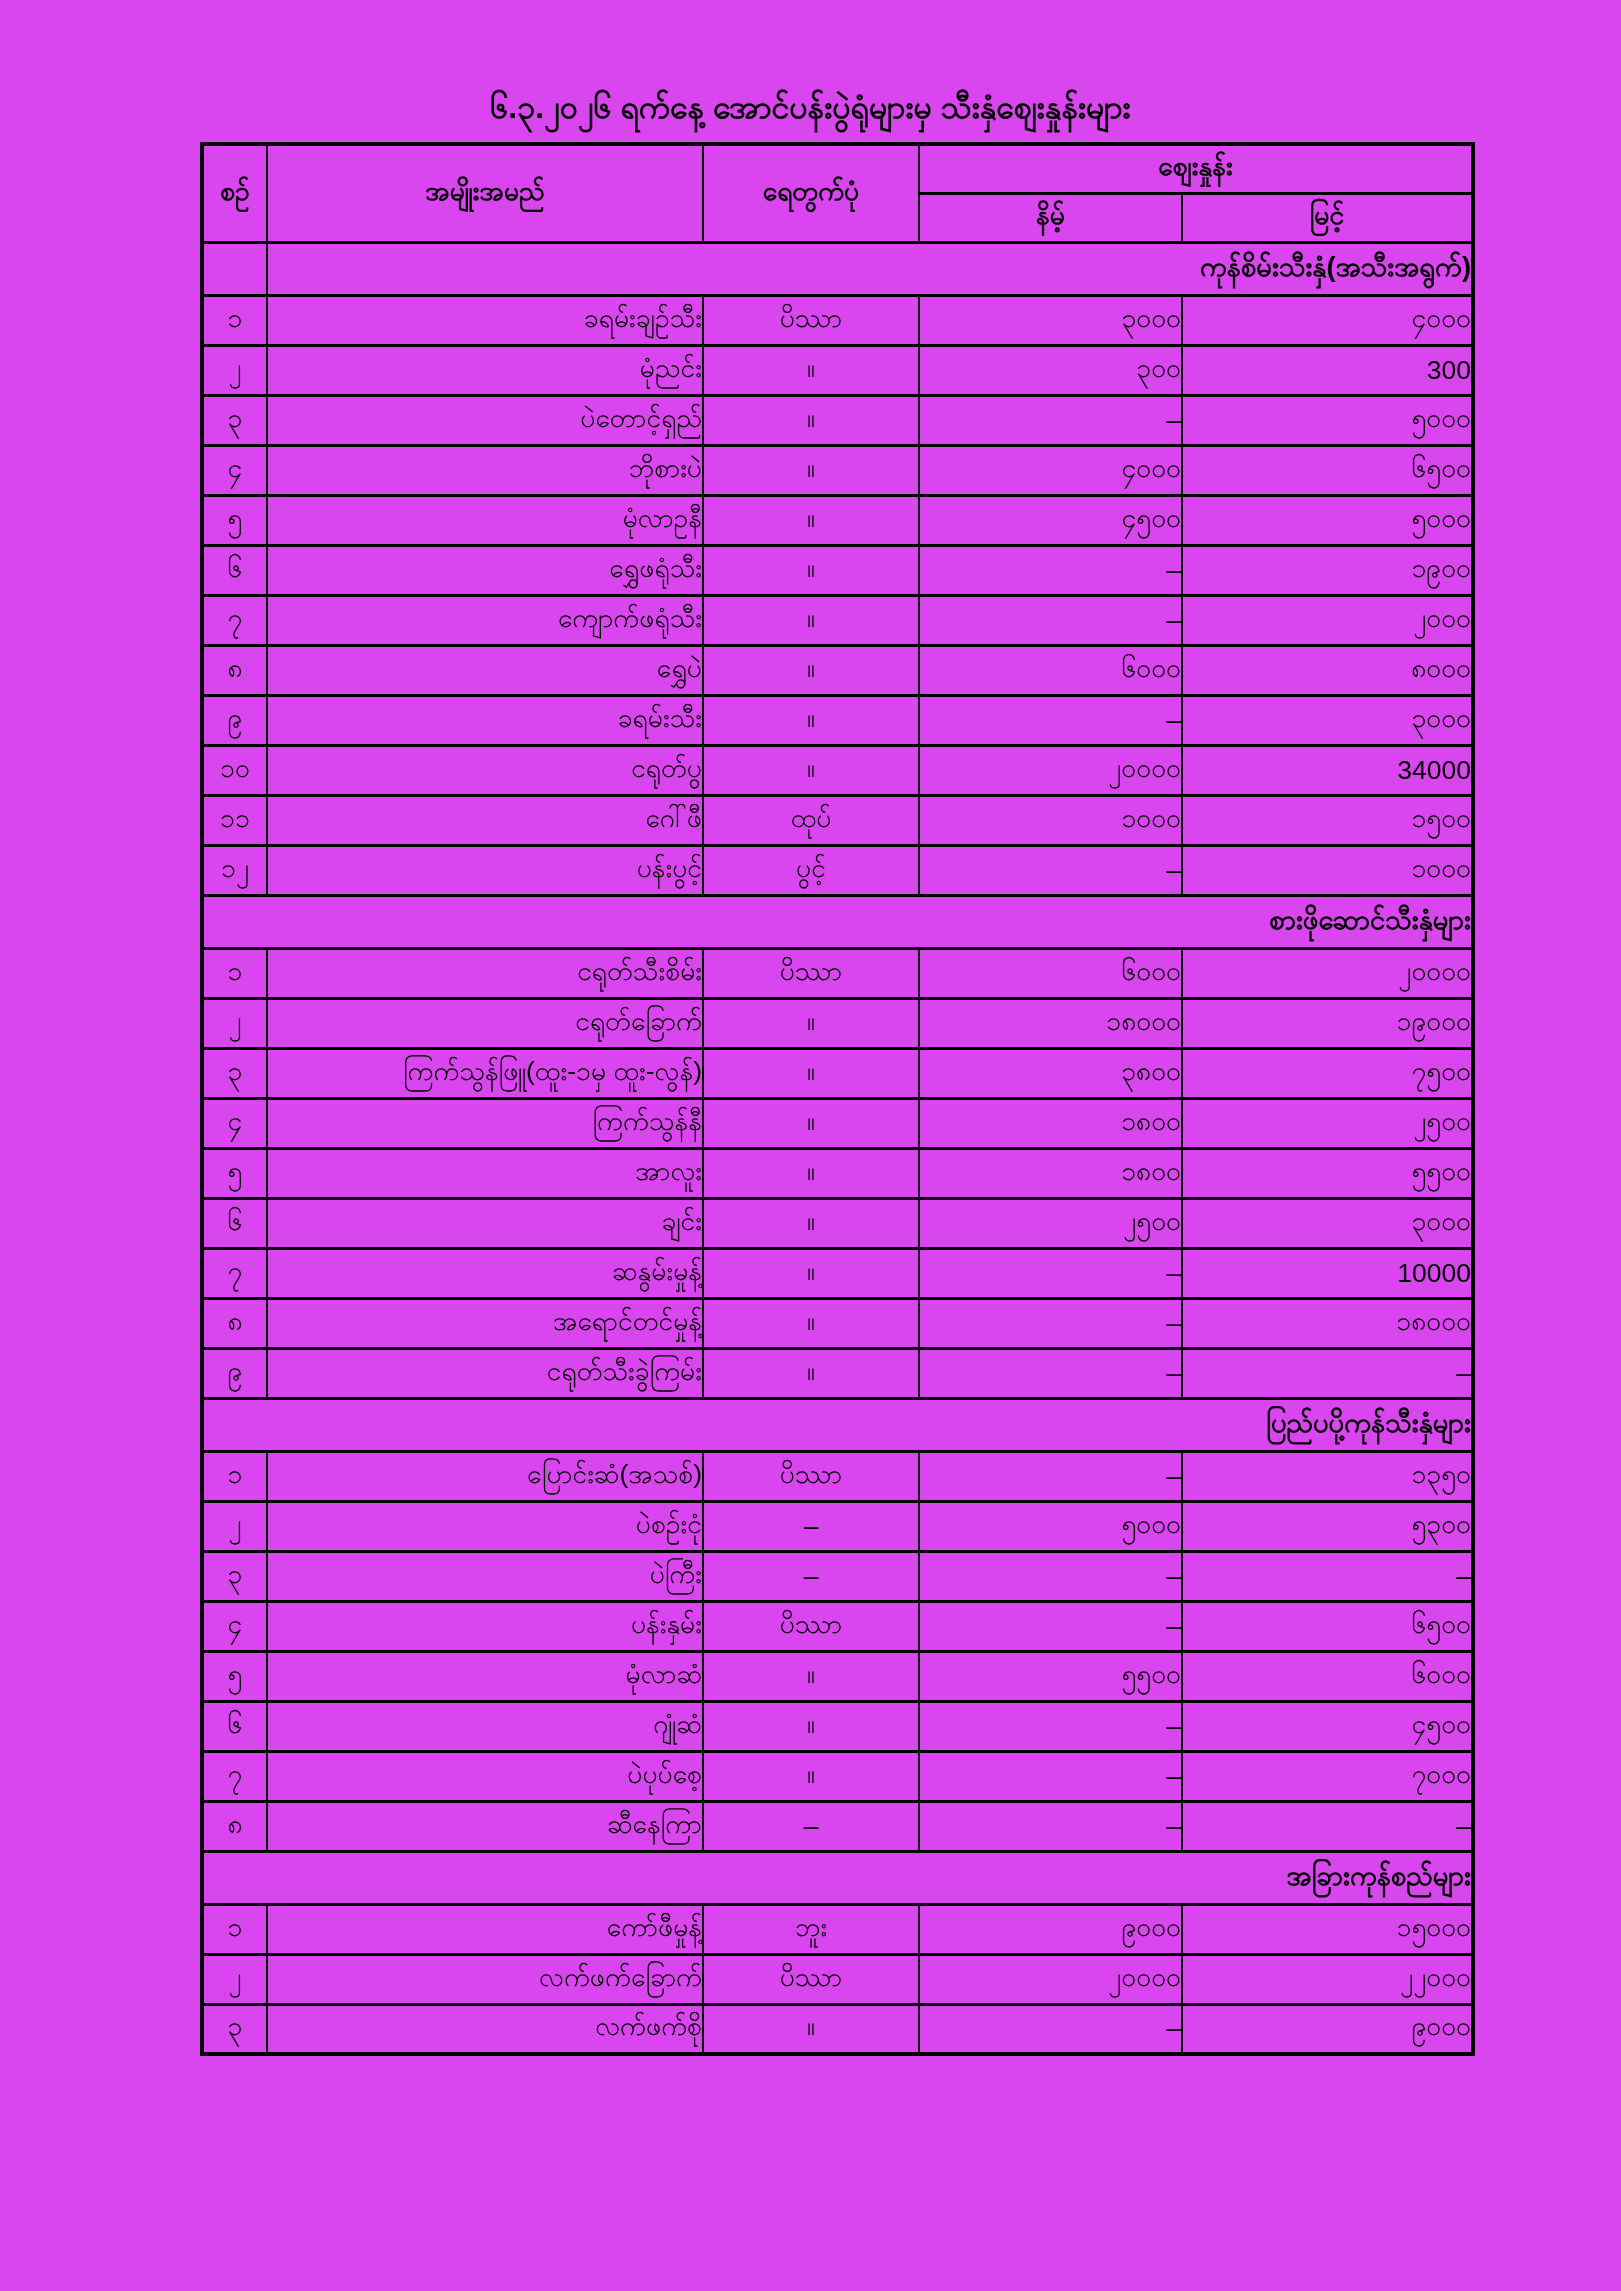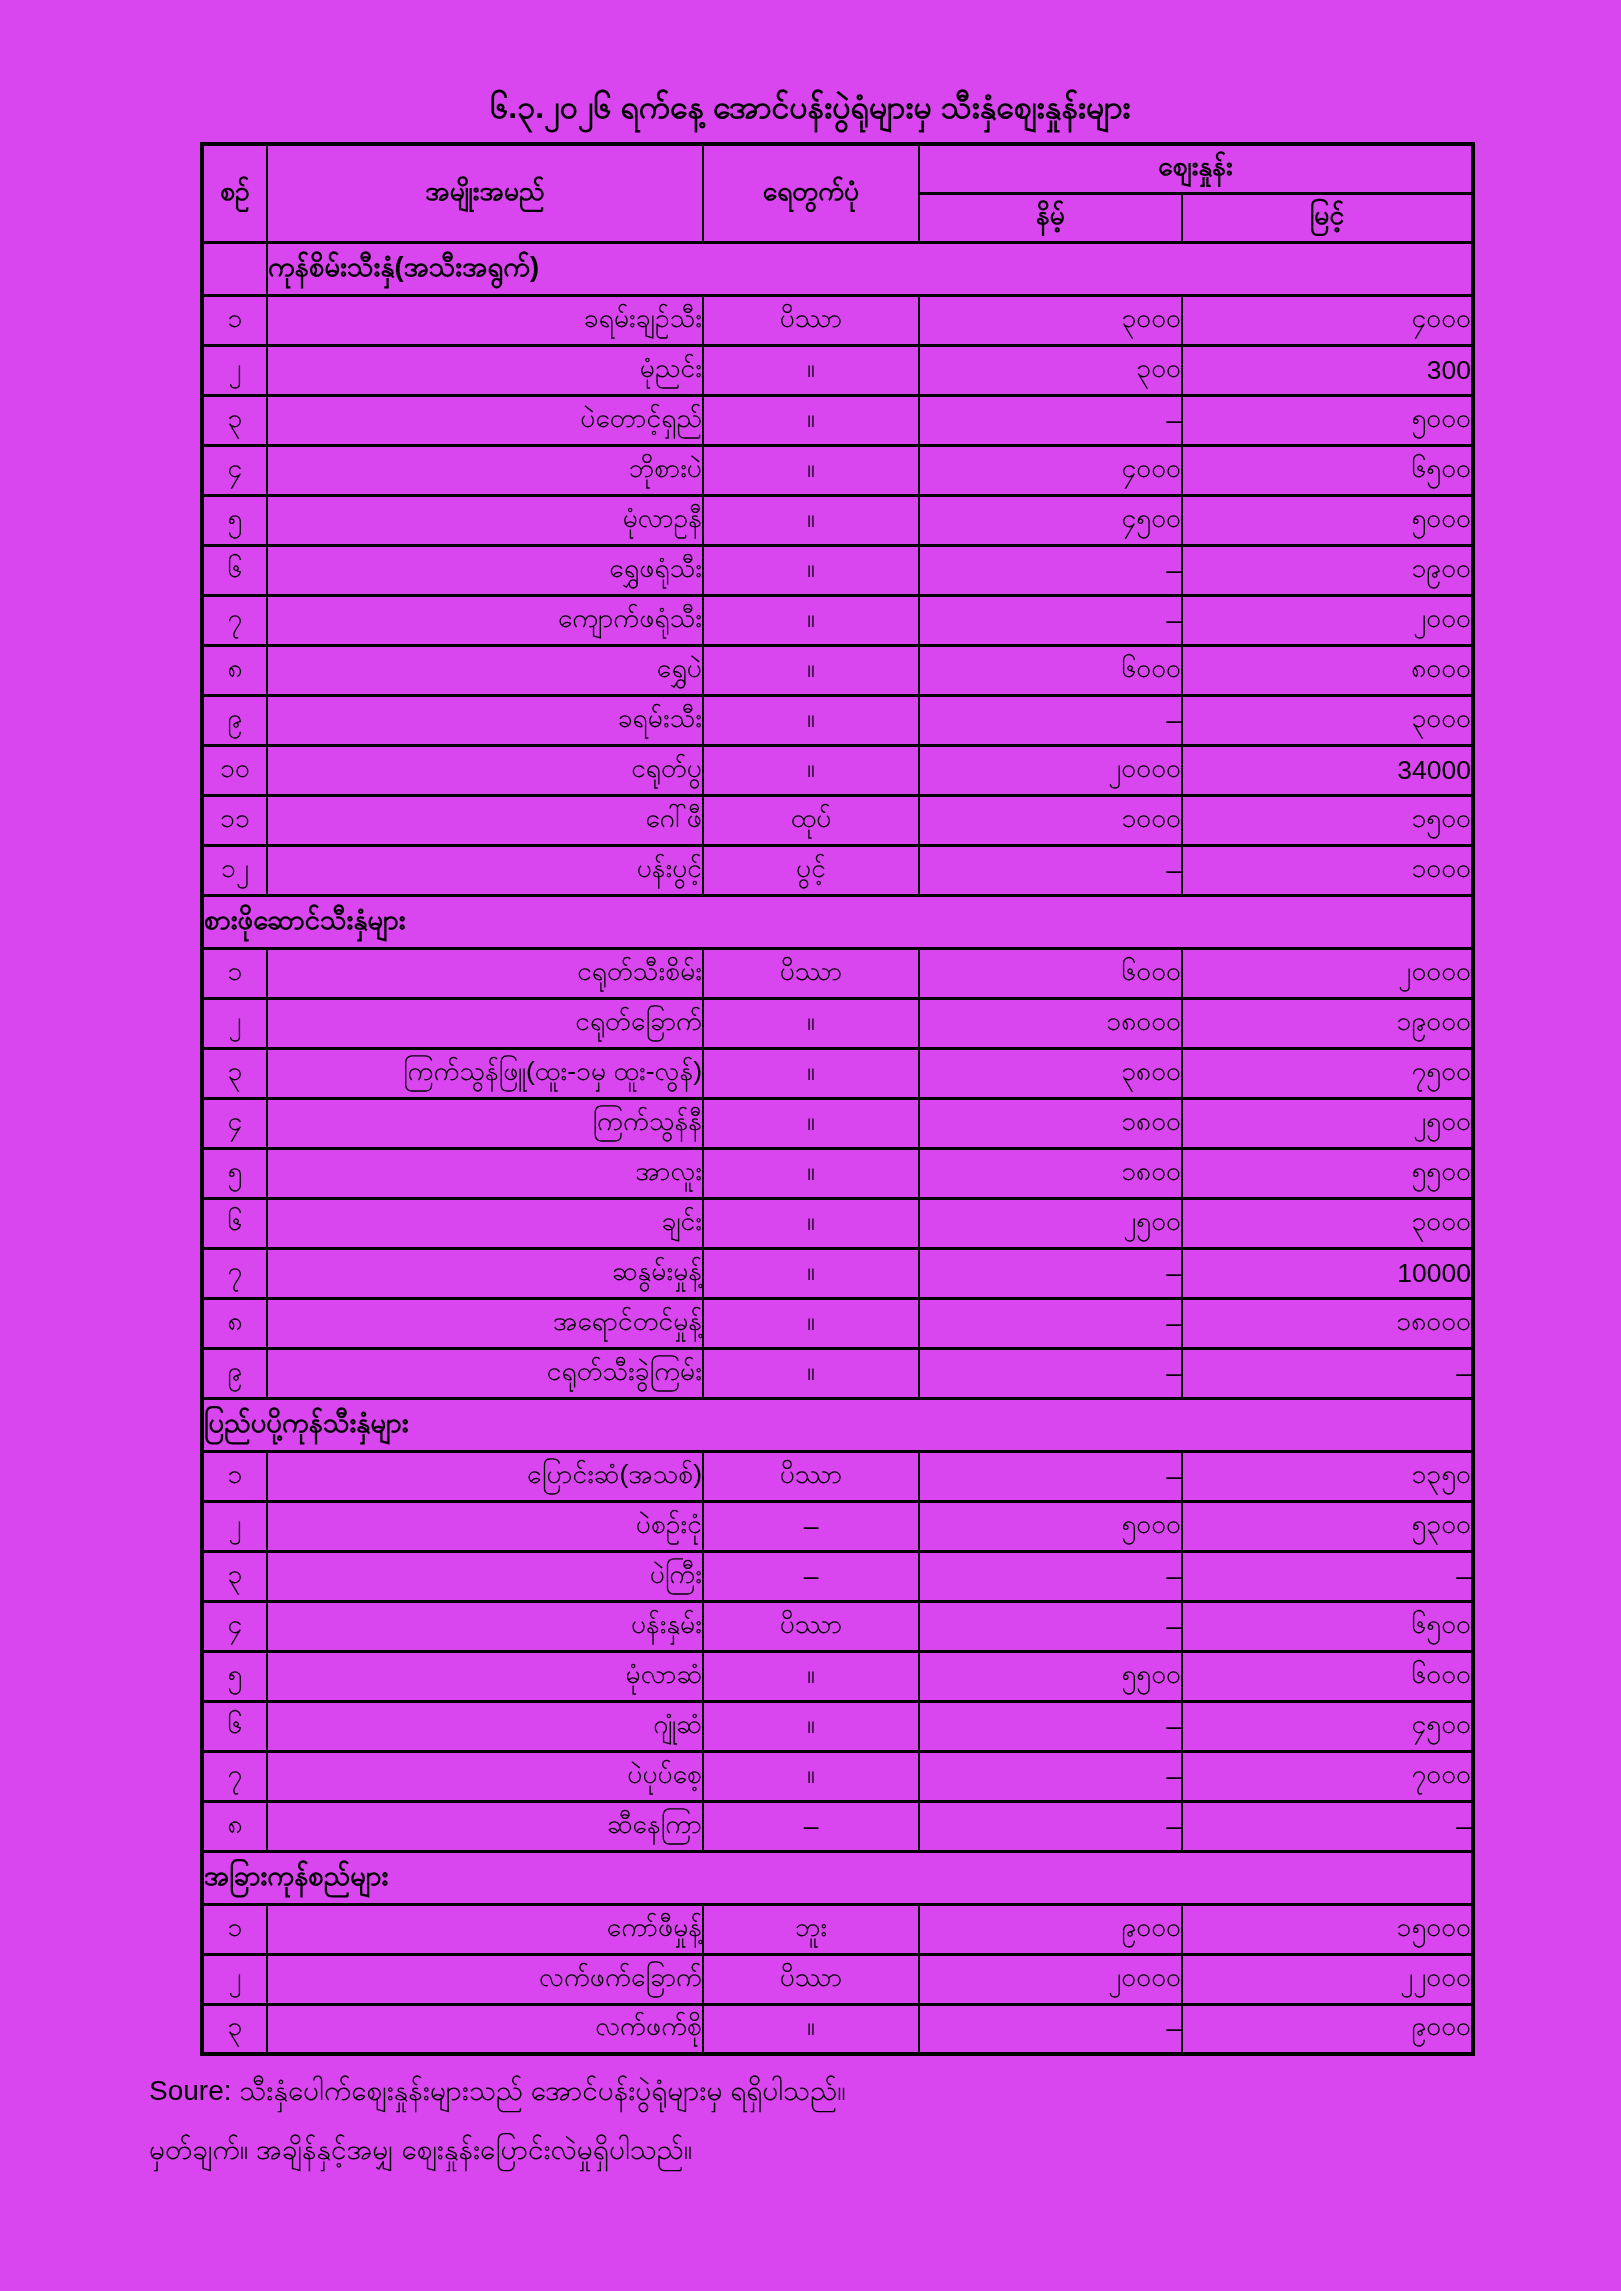--- a/index.html
+++ b/index.html
@@ -43,21 +43,21 @@
     vertical-align: middle;
   }
   thead tr { height: 49px; }
   thead th {
     font-weight: bold;
     text-align: center;
     font-size: 27.4px;
   }
   tr.band { height: 53px; }
   tr.band td.section-title-cell {
-    text-align: left;
+    text-align: right;
     font-weight: bold;
     font-size: 27.4px;
   }
   tr.data { height: 50px; }
   td.cell-no   { text-align: center; }
   td.cell-name { text-align: right; padding-left: 7.8px; }
   td.cell-unit { text-align: center; margin-left: 28px; }
   td.cell-low,
   td.cell-high { text-align: right; padding-right: 17.6px; }
   .footer {
@@ -328,19 +328,15 @@
         <tr class="data">
           <td class="cell-no">၃</td>
           <td class="cell-name">လက်ဖက်စို</td>
           <td class="cell-unit">။</td>
           <td class="cell-low">–</td>
           <td class="cell-high">၉၀၀၀</td>
         </tr>
       </tbody>
   </table>
 
-  <div class="footer">
-    <div class="footer-line">Soure: သီးနှံပေါက်စျေးနှုန်းများသည် အောင်ပန်းပွဲရုံများမှ ရရှိပါသည်။</div>
-    <div class="footer-line">မှတ်ချက်။  အချိန်နှင့်အမျှ စျေးနှုန်းပြောင်းလဲမှုရှိပါသည်။</div>
-  </div>
 
 </div>
 
 
 </body></html>

